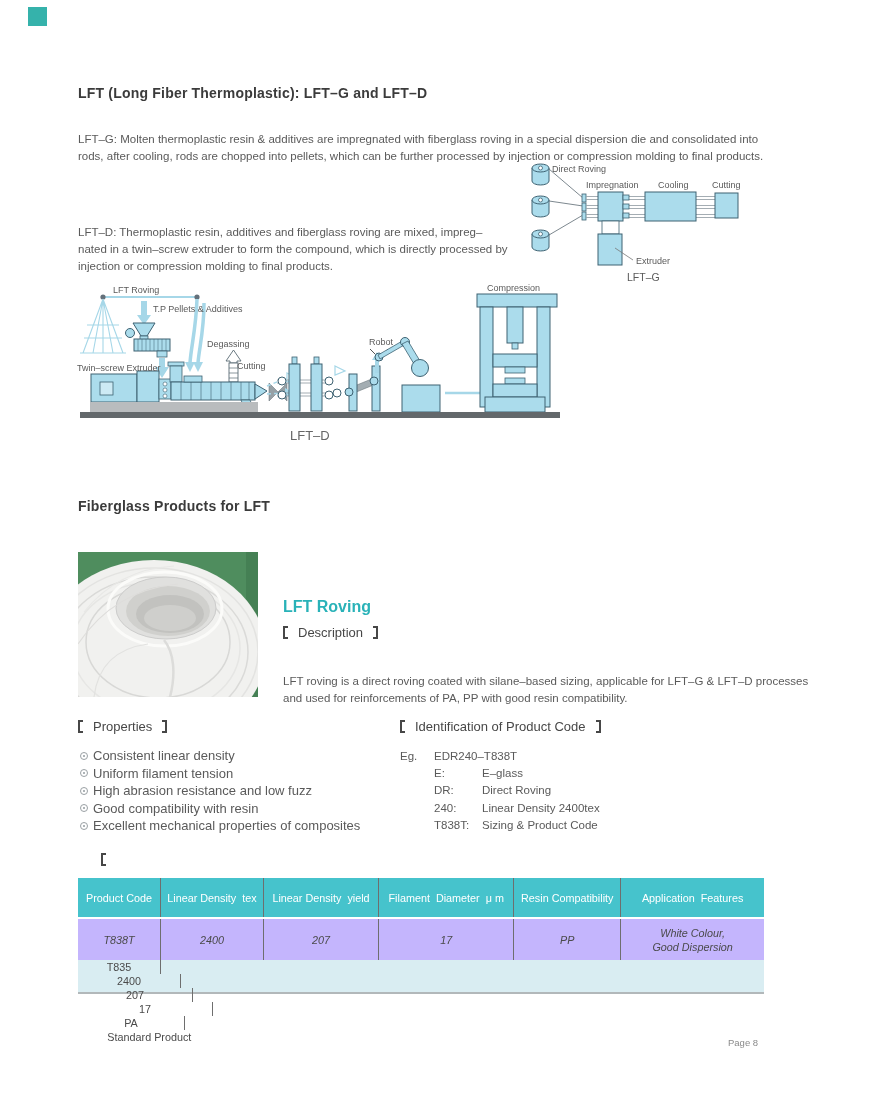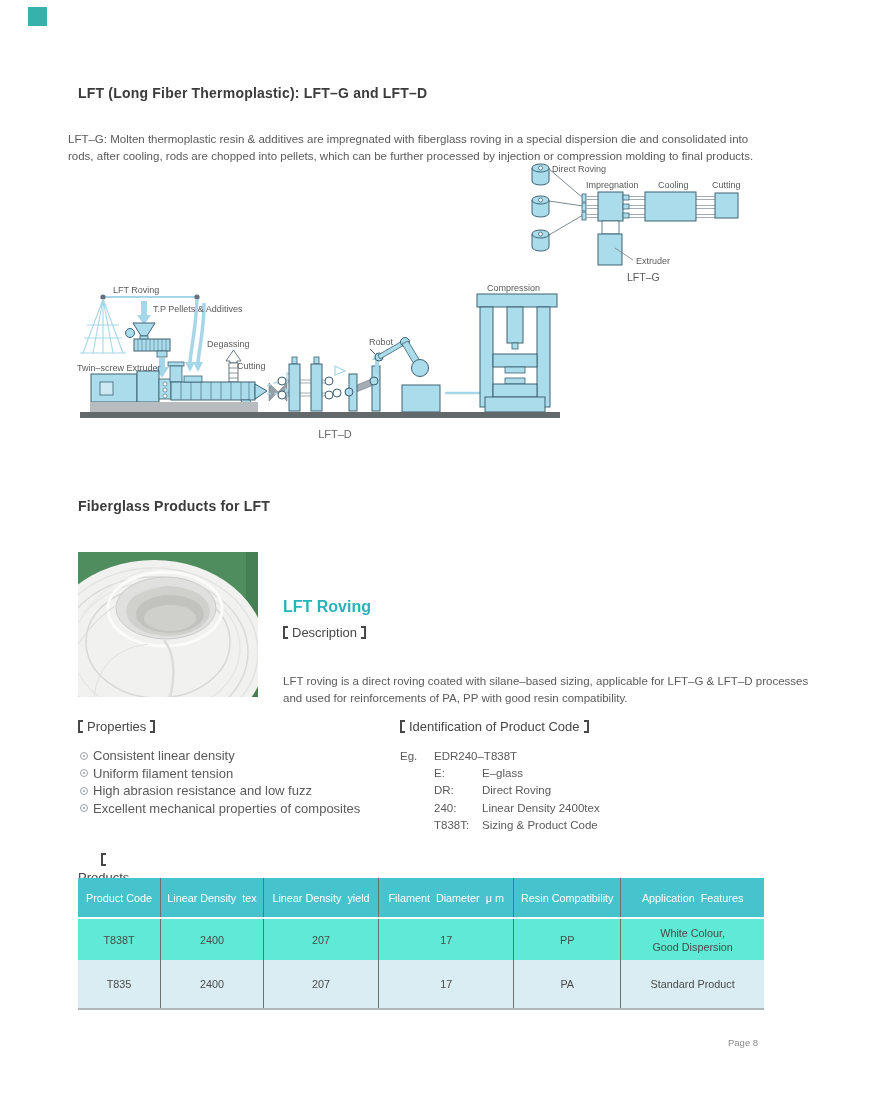--- a/index.html
+++ b/index.html
@@ -4,27 +4,27 @@
 <style>
   html,body{margin:0;padding:0;background:#ffffff;}
   .page{position:relative;width:870px;height:1120px;background:#fff;overflow:hidden;
         font-family:"Liberation Sans",sans-serif;color:#595959;}
   .abs{position:absolute;}
   .corner-mark{left:28px;top:7px;width:19px;height:19px;background:#35b2ab;}
   h1.title,h2.title{margin:0;font-size:14px;font-weight:bold;color:#3b3b3b;letter-spacing:.2px;}
   .h1{left:78px;top:85px;width:720px;}
   .h2{left:78px;top:498px;width:500px;}
   .body-text{font-size:11.5px;line-height:17px;color:#5a5a5a;}
-  .p1{left:68px;top:119px;width:706px;}
+  .p1{left:78px;top:119px;width:706px;}
   .p2{left:78px;top:212px;width:430px;}
-  .caption{font-size:11px;color:#666;text-align:center;}
+  .caption{font-size:13px;color:#666;text-align:left;}
   .cap-lftd{left:290px;top:428px;width:90px;}
   .photo{left:78px;top:552px;width:180px;height:145px;}
   .prod-title{left:283px;top:598px;font-size:16px;font-weight:bold;color:#29b2b8;}
-  .sec-label{display:flex;align-items:center;gap:4px;font-size:13px;color:#474747;}
+  .sec-label{display:flex;align-items:center;gap:10px;font-size:13px;color:#474747;}
   .bl,.br{display:inline-block;width:5px;height:13px;border:2.5px solid #474747;box-sizing:border-box;}
   .bl{border-right:none;} .br{border-left:none;}
   .lbl-desc{left:283px;top:625px;}
   .p-desc{left:283px;top:661px;width:545px;line-height:17.5px;}
   .lbl-props{left:78px;top:719px;}
   .lbl-ident{left:400px;top:719px;}
   .lbl-products{left:78px;top:853px;flex-direction:column;}
   .props-list{left:80px;top:747px;width:310px;}
   .prop-item{display:flex;align-items:center;gap:5px;height:17.5px;font-size:13px;color:#5a5a5a;}
   .bullet{width:8px;height:8px;border-radius:50%;border:1px solid #9aa0a4;box-sizing:border-box;
@@ -33,36 +33,37 @@
   .ident-line{display:flex;height:17.4px;align-items:center;}
   .ident-eg{width:34px;flex:none;}
   .ident-key{width:48px;flex:none;}
   .ptable{left:78px;top:878px;width:686px;border-bottom:2px solid #b2b8ba;font-size:10.8px;}
   .trow{display:flex;width:100%;}
   .tcell{box-sizing:border-box;border-right:1px solid #6e6e6e;display:flex;align-items:center;
          justify-content:center;text-align:center;white-space:pre-wrap;line-height:14px;}
   .tcell:last-child{border-right:none;}
   .c0{width:12.1%;} .c1{width:15.0%;} .c2{width:16.8%;} .c3{width:19.7%;} .c4{width:15.6%;} .c5{width:20.8%;}
   .thead{background:#46c3cc;color:#ffffff;height:39px;border-bottom:2px solid #ffffff;}
-  .tr1{background:#5eead4;height:41px;color:#4a4a4a;}
-  .tr2{background:#d9edf2;height:48px;color:#4a4a4a;}
+  .tr1{background:#c4b5fd;height:41px;color:#4a4a4a;font-style:italic;}
+  .tr2{background:#d9edf2;height:32px;color:#4a4a4a;flex-direction:column;}
   .pagenum{left:728px;top:1037px;font-size:9.5px;color:#8a8a8a;}
   .d-text{font-size:9px;fill:#5a5a5a;font-family:"Liberation Sans",sans-serif;}
   .d-cap{font-size:10.5px;fill:#5a5a5a;font-family:"Liberation Sans",sans-serif;}
 </style>
 </head>
 <body>
 
 <div class="page">
 
   <div class="abs corner-mark"></div>
 
   <h1 class="abs h1 title">LFT (Long Fiber Thermoplastic): LFT–G and LFT–D</h1>
 
   <p class="abs p1 body-text">LFT–G: Molten thermoplastic resin &amp; additives are impregnated with fiberglass roving in a special dispersion die and consolidated into rods, after cooling, rods are chopped into pellets, which can be further processed by injection or compression molding to final products.</p>
+  <p class="abs p2 body-text">LFT–D: Thermoplastic resin, additives and fiberglass roving are mixed, impreg–nated in a twin–screw extruder to form the compound, which is directly processed by injection or compression molding to final products.</p>
 
   <svg class="abs" style="left:512px;top:158px;" width="338" height="132" viewBox="0 0 338 132">
     <g>
       <path d="M20 10 v13 a8.5 4 0 0 0 17 0 v-13" fill="#abdcec" stroke="#3e6272"></path>
       <ellipse cx="28.5" cy="10" rx="8.5" ry="4" fill="#abdcec" stroke="#3e6272"></ellipse>
       <circle cx="28.5" cy="10" r="2" fill="#fff" stroke="#3e6272" stroke-width="0.8"></circle>
     </g>
     <g transform="translate(0,32)">
       <path d="M20 10 v13 a8.5 4 0 0 0 17 0 v-13" fill="#abdcec" stroke="#3e6272"></path>
       <ellipse cx="28.5" cy="10" rx="8.5" ry="4" fill="#abdcec" stroke="#3e6272"></ellipse>
@@ -243,20 +244,24 @@
     <div class="prop-item">
         <span class="bullet"></span>
         <span>Uniform filament tension</span>
       </div>
     <div class="prop-item">
         <span class="bullet"></span>
         <span>High abrasion resistance and low fuzz</span>
       </div>
     <div class="prop-item">
         <span class="bullet"></span>
+        <span>Good compatibility with resin</span>
+      </div>
+    <div class="prop-item">
+        <span class="bullet"></span>
         <span>Excellent mechanical properties of composites</span>
       </div>
   </div>
 
   <div class="abs sec-label lbl-ident">
     <span class="bl"></span>
     <span>Identification of Product Code</span>
     <span class="br"></span>
   </div>
 

